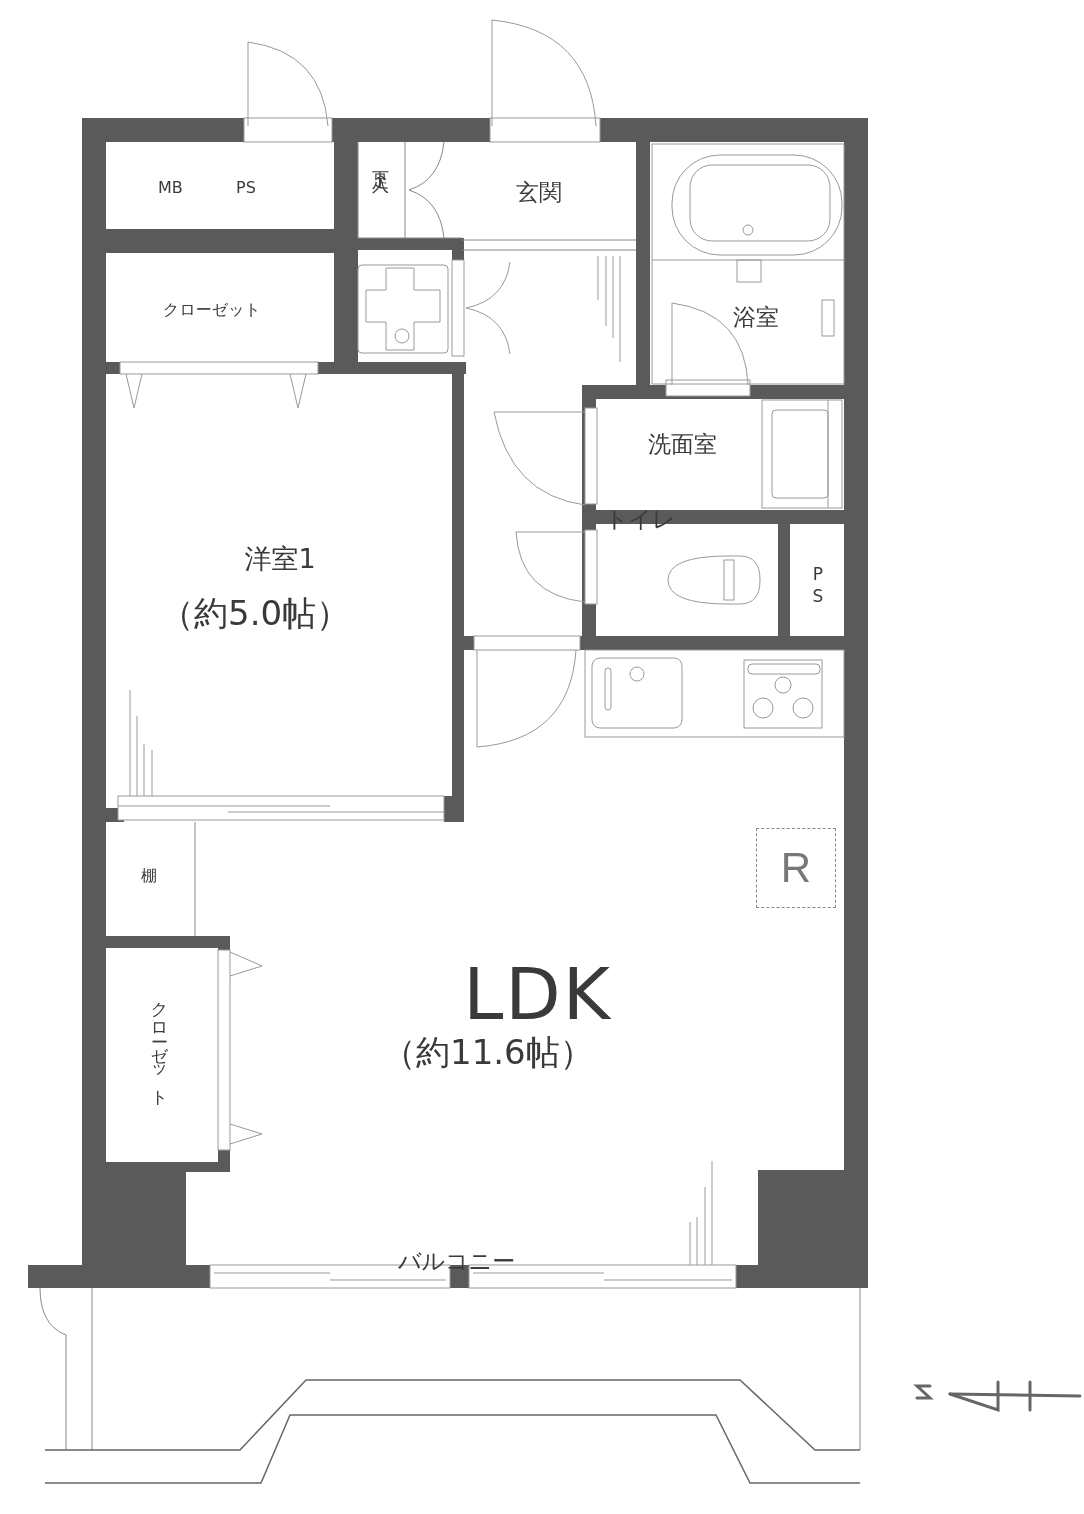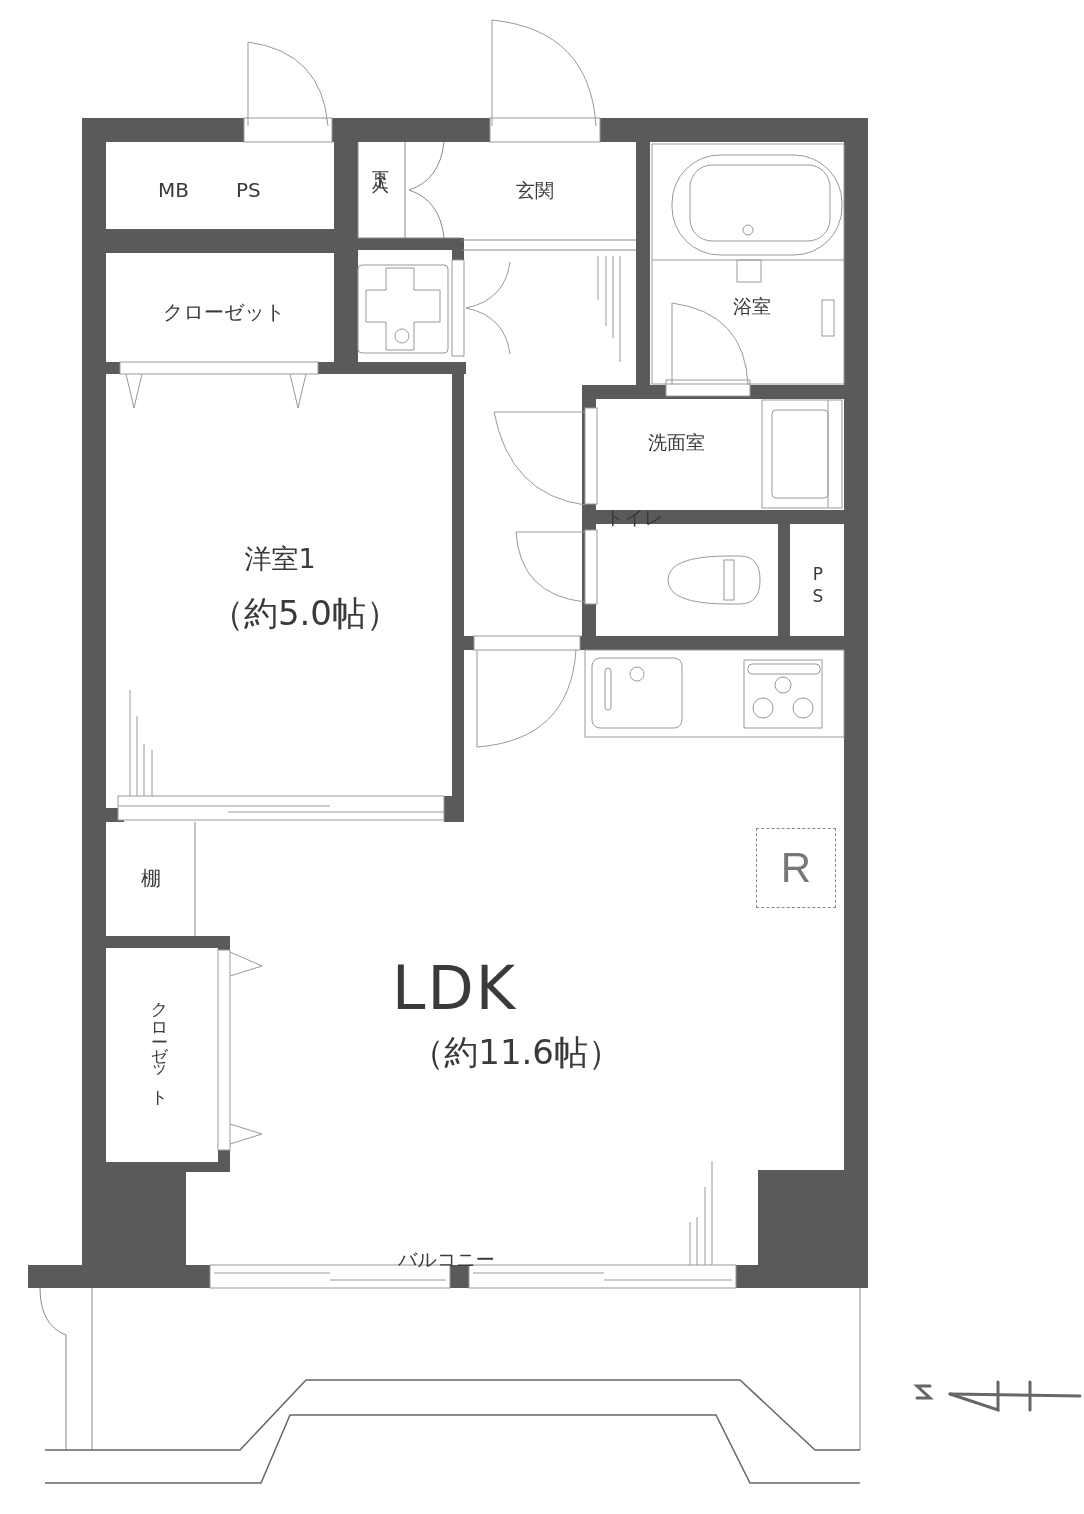--- a/index.html
+++ b/index.html
@@ -1,24 +1,24 @@
 <!DOCTYPE html>
 <html><head>
 <meta charset="utf-8">
 <style>
   html, body { margin: 0; padding: 0; background: #ffffff; }
   body { width: 1084px; height: 1514px; position: relative; overflow: hidden;
          font-family: "DejaVu Sans", "Liberation Sans", sans-serif; }
   #plan { position: absolute; left: 0; top: 0; width: 1084px; height: 1514px; }
   .lbl { position: absolute; color: #3a3a3a; white-space: nowrap; line-height: 1; }
-  .lbl-sm { font-size: 20px; }
-  .lbl-md { font-size: 19px; font-family: Liberation Serif, serif; }
+  .lbl-sm { font-size: 16px; }
+  .lbl-md { font-size: 23px; font-family: Liberation Serif, serif; }
   .lbl-big { font-size: 27px; text-align: center; }
-  .lbl-sub { font-size: 34px; text-align: right; }
-  .lbl-ldk { font-size: 60px; text-align: left; letter-spacing: 2px; }
+  .lbl-sub { font-size: 34px; text-align: left; }
+  .lbl-ldk { font-size: 72px; text-align: right; letter-spacing: 2px; }
   .vert { writing-mode: vertical-rl; text-orientation: upright; font-size: 17px; letter-spacing: 2px; }
   .r-mark { position: absolute; left: 756px; top: 828px; width: 80px; height: 80px;
             border: 1.5px dashed #888; box-sizing: border-box;
             display: flex; align-items: center; justify-content: center;
             font-size: 42px; color: #777; font-family: "Liberation Sans", sans-serif; }
 </style>
 </head>
 <body>
 
 <svg id="plan" viewBox="0 0 1084 1514" xmlns="http://www.w3.org/2000/svg">
@@ -193,21 +193,21 @@
     <line x1="950" y1="1394" x2="1080" y2="1396"></line>
     <polyline points="950,1394 998,1410 998,1382"></polyline>
     <line x1="1030" y1="1382" x2="1030" y2="1410"></line>
   </g>
 </svg>
 
 <div class="lbl lbl-sm" style="left:158px;top:180px">MB</div>
 <div class="lbl lbl-sm" style="left:236px;top:180px">PS</div>
 <div class="lbl vert" style="left:372px;top:158px">下足入</div>
 <div class="lbl lbl-md" style="left:516px;top:181px">玄関</div>
-<div class="lbl lbl-md" style="left:733px;top:297px">浴室</div>
+<div class="lbl lbl-md" style="left:733px;top:306px">浴室</div>
 <div class="lbl lbl-sm" style="left:163px;top:302px">クローゼット</div>
 <div class="lbl lbl-md" style="left:648px;top:433px">洗面室</div>
 <div class="lbl lbl-md" style="left:605px;top:508px">トイレ</div>
 <div class="lbl vert" style="left:809px;top:564px;text-orientation:upright">PS</div>
 <div class="lbl lbl-big" style="left:190px;top:545px;width:180px">洋室1</div>
 <div class="lbl lbl-sub" style="left:160px;top:596px;width:240px">（約5.0帖）</div>
 <div class="lbl lbl-sm" style="left:141px;top:868px">棚</div>
 <div class="lbl vert" style="left:151px;top:990px">クローゼット</div>
 <div class="lbl lbl-ldk" style="left:392px;top:958px;width:220px">LDK</div>
 <div class="lbl lbl-sub" style="left:382px;top:1035px;width:240px">（約11.6帖）</div>

